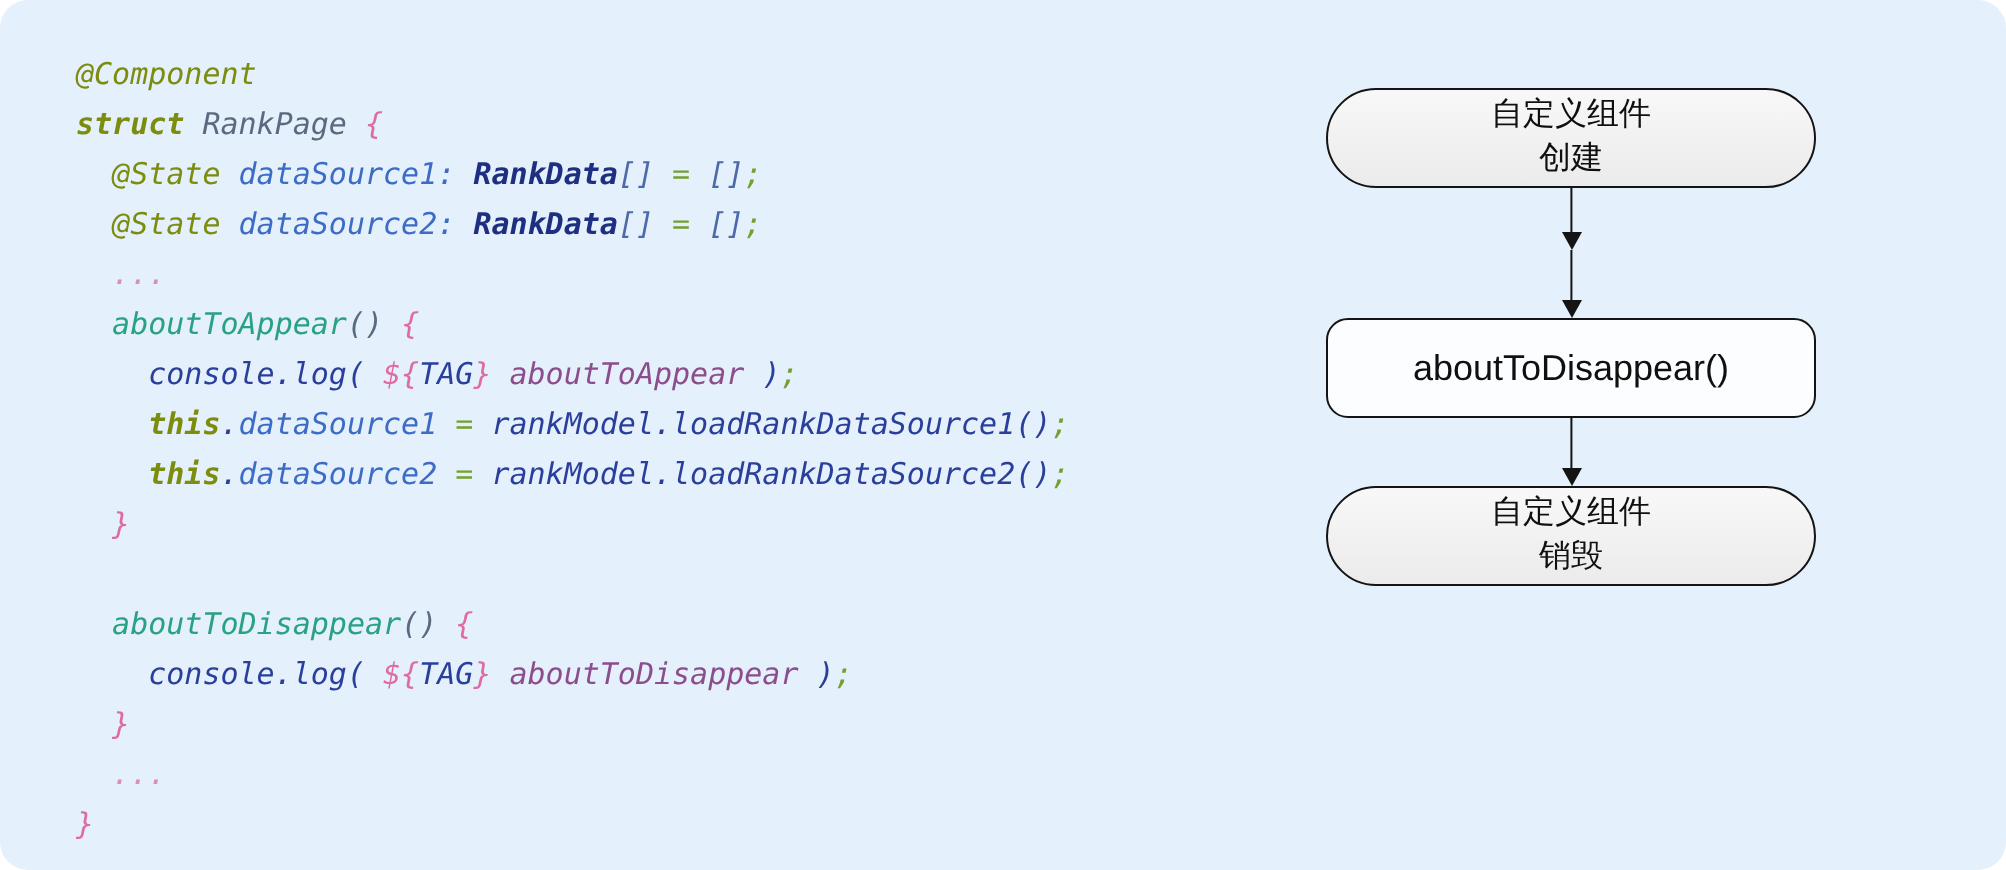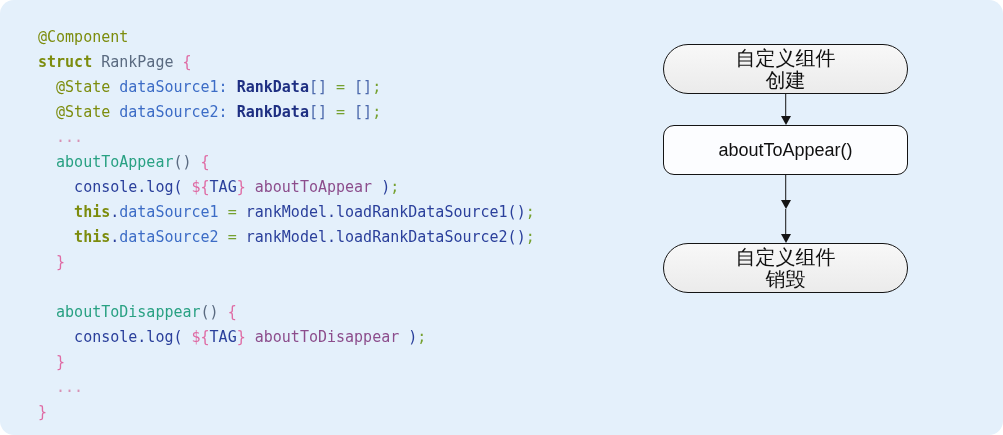--- a/index.html
+++ b/index.html
@@ -10,20 +10,21 @@
     border-radius:14px;
     overflow:hidden;
     font-family:"DejaVu Sans",sans-serif;
   }
   
   .code{
     position:absolute;left:38px;top:25px;margin:0;
     font-family:"DejaVu Sans Mono","Liberation Mono",monospace;
     font-size:15px;line-height:25px;
     white-space:pre;
+    font-style:italic;
   }
   .code .line{height:25px;}
   
   .flow{
     position:absolute;left:663px;top:44px;width:245px;
     display:flex;flex-direction:column;align-items:stretch;
   }
   .node{
     box-sizing:border-box;
     width:245px;height:50px;
@@ -33,21 +34,21 @@
     color:#101010;
   }
   .node.stadium{
     border-radius:25px;
     background:linear-gradient(180deg,#f8f8f8 0%,#ebebeb 100%);
   }
   .node.rect{
     border-radius:11px;
     background:#fcfdff;
   }
-  .node .l{font-size:20px;line-height:22px;}
+  .node .l{font-size:16px;line-height:22px;}
   .node.rect .l{font-size:18px;}
   .arrow{position:relative;width:100%;}
   .arrow::before{
     content:"";position:absolute;left:50%;top:0;bottom:6px;width:1.6px;
     background:#141414;transform:translateX(-50%);
   }
   .arrow::after{
     content:"";position:absolute;left:50%;bottom:0;transform:translateX(-50%);
     width:0;height:0;
     border-left:5.5px solid transparent;
@@ -66,23 +67,23 @@
 <body>
 
 <div class="canvas">
   <pre class="code" id="code"><div class="line"><span style="color: rgb(124, 140, 13);">@Component</span></div><div class="line"><span style="color: rgb(124, 140, 13); font-weight: bold;">struct </span><span style="color: rgb(90, 106, 128);">RankPage </span><span style="color: rgb(223, 107, 164);">{</span></div><div class="line"><span style="color: rgb(124, 140, 13);">  @State </span><span style="color: rgb(60, 108, 198);">dataSource1: </span><span style="color: rgb(30, 47, 130); font-weight: bold;">RankData</span><span style="color: rgb(76, 105, 172);">[] </span><span style="color: rgb(117, 160, 47);">= </span><span style="color: rgb(76, 105, 172);">[]</span><span style="color: rgb(117, 160, 47);">;</span></div><div class="line"><span style="color: rgb(124, 140, 13);">  @State </span><span style="color: rgb(60, 108, 198);">dataSource2: </span><span style="color: rgb(30, 47, 130); font-weight: bold;">RankData</span><span style="color: rgb(76, 105, 172);">[] </span><span style="color: rgb(117, 160, 47);">= </span><span style="color: rgb(76, 105, 172);">[]</span><span style="color: rgb(117, 160, 47);">;</span></div><div class="line"><span style="color: rgb(216, 145, 180);">  ...</span></div><div class="line"><span style="color: rgb(41, 161, 131);">  aboutToAppear</span><span style="color: rgb(90, 106, 128);">() </span><span style="color: rgb(223, 107, 164);">{</span></div><div class="line"><span style="color: rgb(42, 63, 155);">    console.log( </span><span style="color: rgb(223, 107, 164);">${</span><span style="color: rgb(42, 63, 155);">TAG</span><span style="color: rgb(223, 107, 164);">} </span><span style="color: rgb(140, 77, 140);">aboutToAppear </span><span style="color: rgb(42, 63, 155);">)</span><span style="color: rgb(117, 160, 47);">;</span></div><div class="line"><span style="color: rgb(124, 140, 13); font-weight: bold;">    this</span><span style="color: rgb(42, 63, 155);">.</span><span style="color: rgb(60, 108, 198);">dataSource1 </span><span style="color: rgb(117, 160, 47);">= </span><span style="color: rgb(42, 63, 155);">rankModel.loadRankDataSource1()</span><span style="color: rgb(117, 160, 47);">;</span></div><div class="line"><span style="color: rgb(124, 140, 13); font-weight: bold;">    this</span><span style="color: rgb(42, 63, 155);">.</span><span style="color: rgb(60, 108, 198);">dataSource2 </span><span style="color: rgb(117, 160, 47);">= </span><span style="color: rgb(42, 63, 155);">rankModel.loadRankDataSource2()</span><span style="color: rgb(117, 160, 47);">;</span></div><div class="line"><span style="color: rgb(223, 107, 164);">  }</span></div><div class="line">&nbsp;</div><div class="line"><span style="color: rgb(41, 161, 131);">  aboutToDisappear</span><span style="color: rgb(90, 106, 128);">() </span><span style="color: rgb(223, 107, 164);">{</span></div><div class="line"><span style="color: rgb(42, 63, 155);">    console.log( </span><span style="color: rgb(223, 107, 164);">${</span><span style="color: rgb(42, 63, 155);">TAG</span><span style="color: rgb(223, 107, 164);">} </span><span style="color: rgb(140, 77, 140);">aboutToDisappear </span><span style="color: rgb(42, 63, 155);">)</span><span style="color: rgb(117, 160, 47);">;</span></div><div class="line"><span style="color: rgb(223, 107, 164);">  }</span></div><div class="line"><span style="color: rgb(216, 145, 180);">  ...</span></div><div class="line"><span style="color: rgb(223, 107, 164);">}</span></div></pre>
   <div class="flow" id="flow">
       <div class="node stadium">
         <div class="l">自定义组件</div>
         <div class="l">创建</div>
       </div>
       <div class="arrow" style="height: 31px;"></div>
+      <div class="arrow" style="height: 34px;"></div>
       <div class="node rect">
-        <div class="l">aboutToAppear()</div>
+        <div class="l">aboutToDisappear()</div>
       </div>
-      <div class="arrow" style="height: 34px;"></div>
       <div class="arrow" style="height: 34px;"></div>
       <div class="node stadium">
         <div class="l">自定义组件</div>
         <div class="l">销毁</div>
       </div>
     </div>
 </div>
 
 </body></html>

